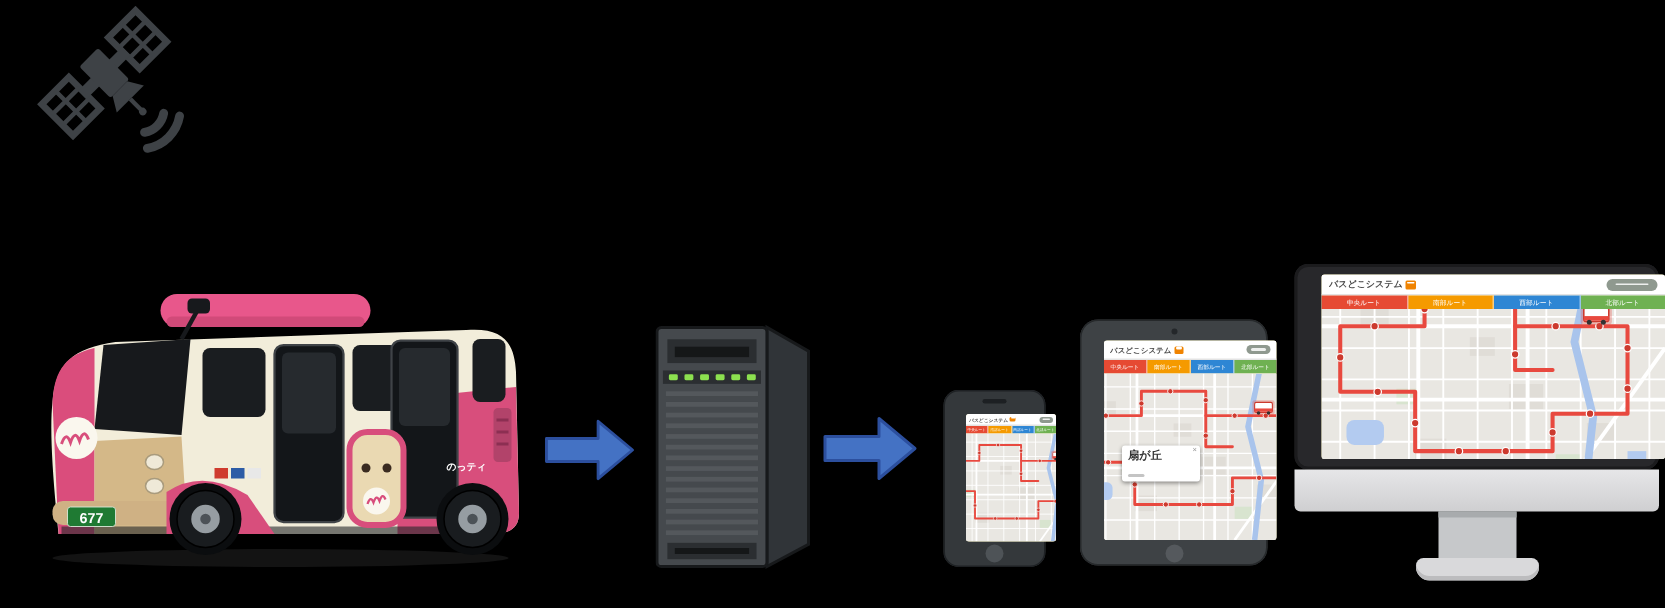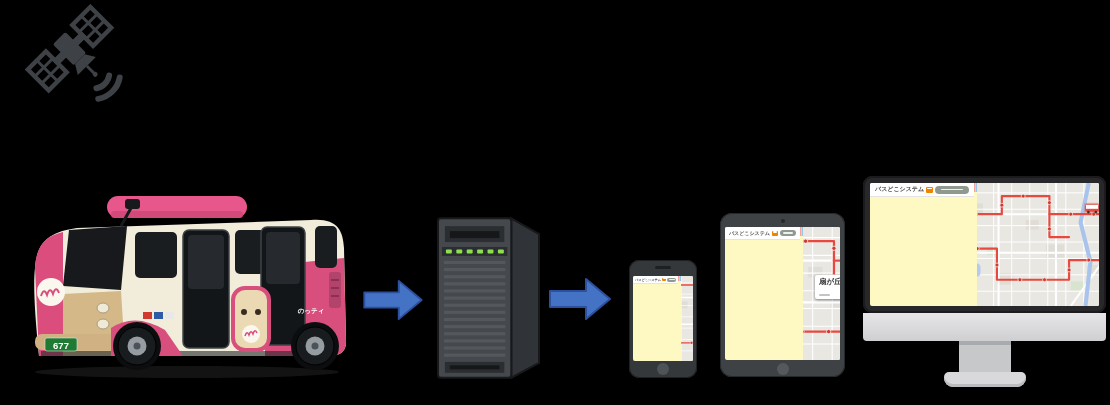--- a/index.html
+++ b/index.html
@@ -5,21 +5,21 @@
   html,body{margin:0;padding:0;background:#000;}
   .canvas{position:relative;width:1110px;height:405px;background:#000;overflow:hidden;
           font-family:"Liberation Sans","DejaVu Sans",sans-serif;}
   .abs{position:absolute;}
 
   
   .flow-arrow{position:absolute;}
 
   
   .device{position:absolute;box-sizing:border-box;}
-  .screen{position:absolute;background:#fef9c3;overflow:hidden;display:flex;flex-direction:row;}
+  .screen{position:absolute;background:#fef9c3;overflow:hidden;display:flex;flex-direction:column;margin-left:11px;}
 
   .app-header{display:flex;align-items:center;background:#fff;flex:0 0 auto;box-sizing:border-box;
               border-bottom:1px solid #e3e3e3;}
   .app-title{font-weight:bold;color:#4a4a4a;white-space:nowrap;overflow:hidden;}
   .bus-glyph{display:inline-block;background:#f08300;border-radius:1px;position:relative;flex:0 0 auto;}
   .bus-glyph::after{content:"";position:absolute;left:15%;right:15%;top:18%;height:32%;background:#fff;border-radius:1px;}
   .pill{margin-left:auto;background:#8f998f;border-radius:99px;position:relative;flex:0 0 auto;}
   .pill::after{content:"";position:absolute;left:18%;right:18%;top:38%;height:24%;background:rgba(255,255,255,.85);border-radius:2px;}
 
   .tabs-row{display:flex;flex:0 0 auto;}

